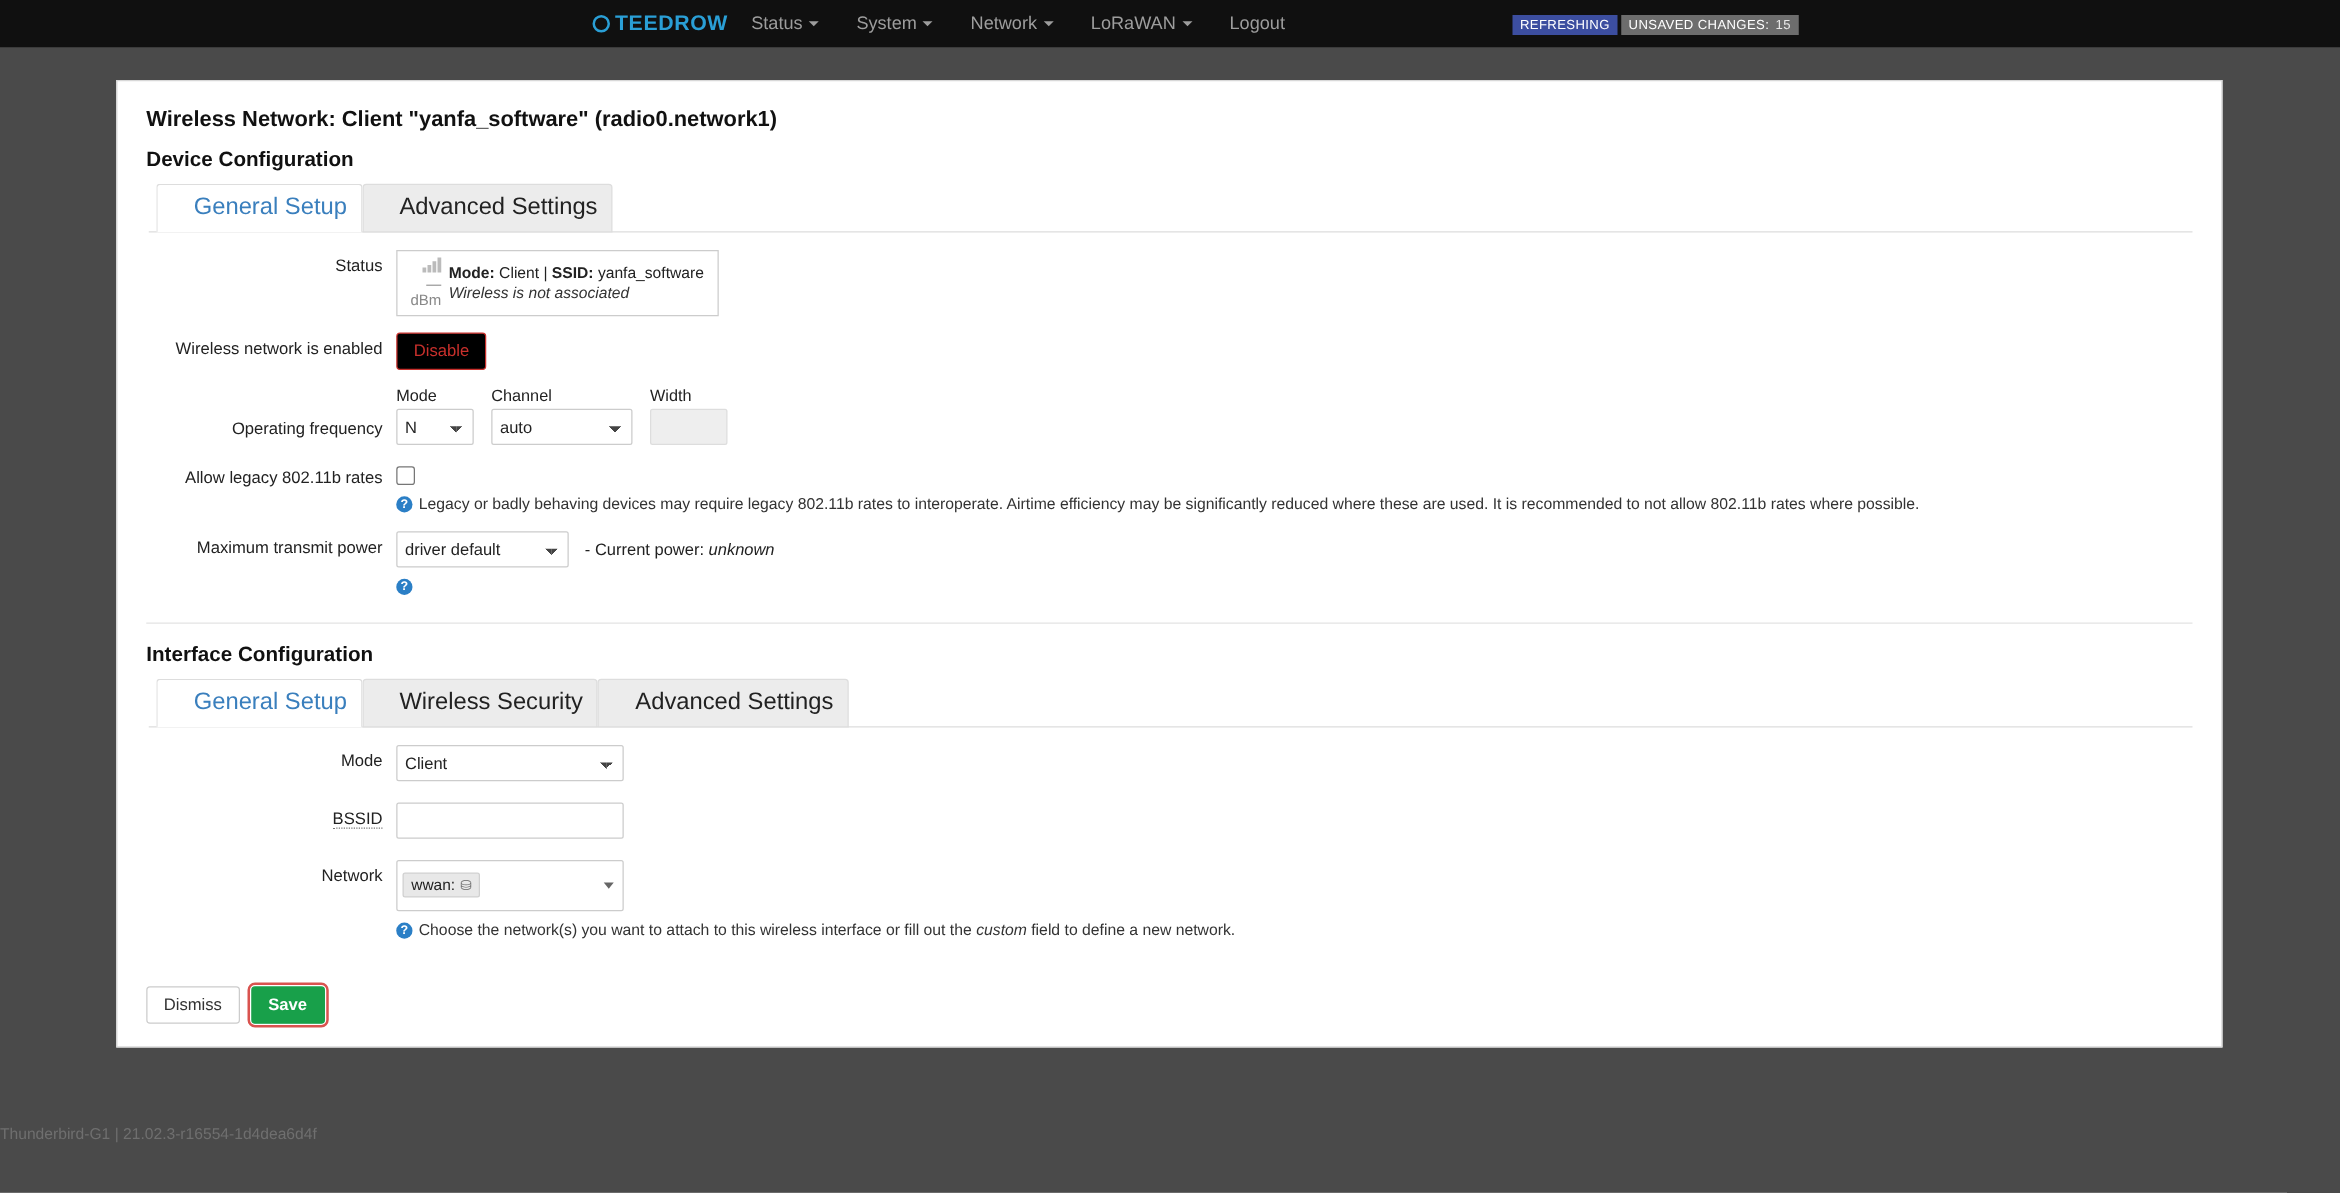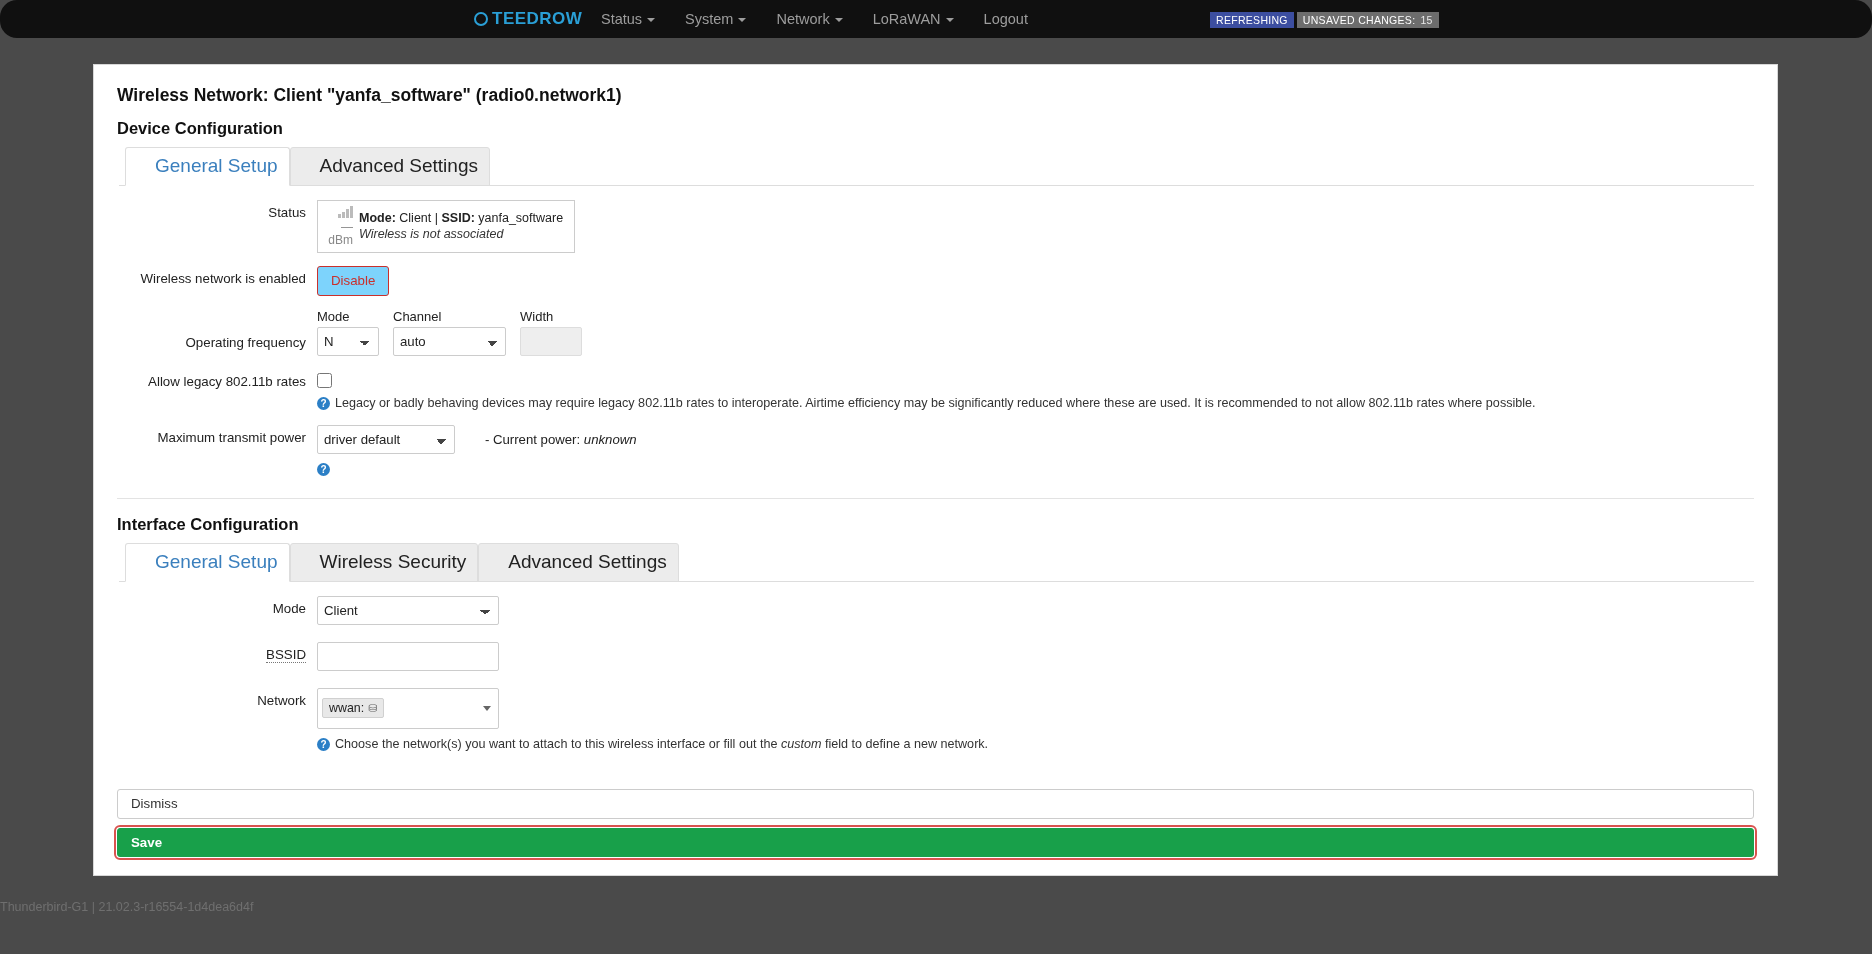--- a/index.html
+++ b/index.html
@@ -14,21 +14,20 @@
   }
 
   
   .navbar {
     height: 38px;
     background: #101010;
     display: flex;
     align-items: center;
     position: relative;
     padding: 0 14px;
-    border-radius: 17px;
   }
   .brand {
     color: #2a9fd6;
     font-size: 17px;
     font-weight: bold;
     letter-spacing: .5px;
     position: absolute;
     left: 474px;
     display: flex;
     align-items: center;
@@ -199,21 +198,21 @@
   
   .btn {
     font-size: 13.3px;
     padding: 5px 13px;
     border-radius: 3px;
     cursor: pointer;
     line-height: 1.3;
     display: inline-block;
   }
   .btn-danger {
-    background: #7dd3fc;
+    background: #000000;
     border: 1px solid #c9302c;
     color: #c9302c;
   }
   .btn-neutral {
     background: #fff;
     border: 1px solid #ccc;
     color: #333;
   }
   .btn-save {
     background: #18a04a;
@@ -278,21 +277,21 @@
     background: #2b7fc6;
     color: #fff;
     font-size: 10px;
     line-height: 13px;
     text-align: center;
     font-weight: bold;
     flex: 0 0 auto;
     margin-top: 2px;
   }
 
-  .inline-note { font-size: 13.2px; margin-left: 26px; }
+  .inline-note { font-size: 13.2px; margin-left: 9px; }
   .inline-note em { font-style: italic; }
 
   .txt-wide { width: 182px; }
   .sel-power { width: 138px; }
   .sel-wide { width: 182px; }
 
   
   .netsel {
     width: 182px; height: 41px;
     border: 1px solid #ccc;
@@ -324,21 +323,20 @@
   }
 
   hr.sep { border: 0; border-top: 1px solid #e3e3e3; margin: 22px 0 16px 0; }
 
   .footer-actions {
     display: flex;
     justify-content: flex-start;
     gap: 9px;
     margin-top: 26px;
     padding-top: 10px;
-    flex-direction: column;
   }
 
   .pagefooter {
     position: absolute;
     top: 862px;
     left: 0; right: 0;
     text-align: left;
     color: #6f6f6f;
     font-size: 12.5px;
   }

